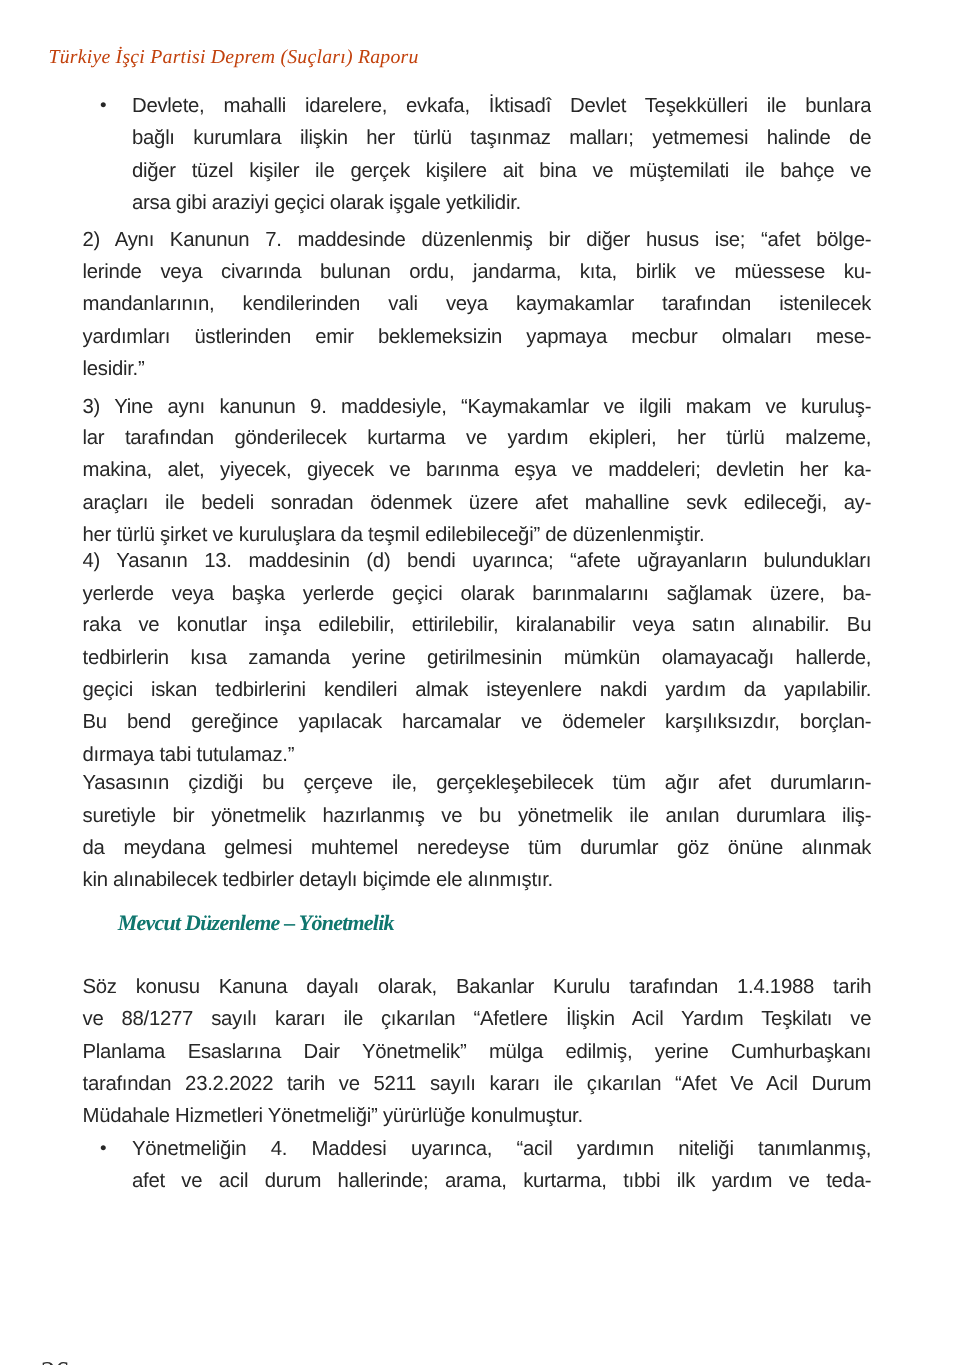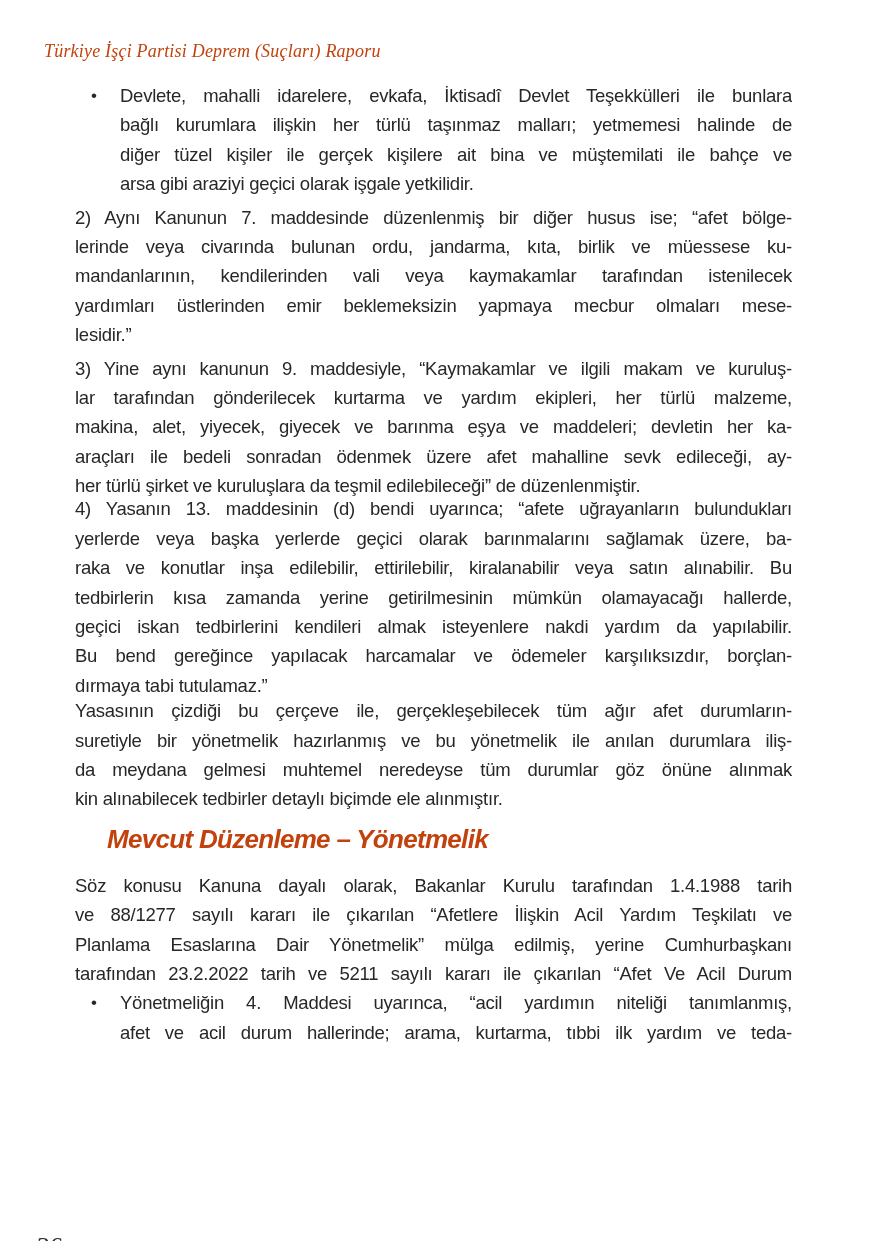--- a/index.html
+++ b/index.html
@@ -26,25 +26,25 @@
   .bullet{display:flex;}
   .marker{
     width:45px;padding-left:16px;box-sizing:border-box;
     line-height:29.4px;font-size:17px;flex:0 0 45px;
   }
   .bullet .lines{flex:1;min-width:0;}
   #b3{margin-top:-10px}
   #b4{margin-top:-8px}
   .section-heading{
     margin:6px 0 0 32px;
-    font-family:Liberation Sans, sans-serif;
+    font-family:Liberation Serif, serif;
     font-style:italic;font-weight:700;
-    font-size:26px;line-height:38px;letter-spacing:-0.7px;color:#c2410c;
+    font-size:20px;line-height:38px;letter-spacing:-0.7px;color:#0f766e;
   }
-  #b6{margin-top:13px}
+  #b6{margin-top:24px}
   #b7{margin-top:-4px}
   .page-number{
     position:absolute;left:37px;top:1232px;
     font-family:"Liberation Serif",serif;font-size:26px;color:#2e2e2e;
   }
 </style>
 </head>
 <body>
 
 <div class="running-header">Türkiye İşçi Partisi Deprem (Suçları) Raporu</div>
@@ -94,20 +94,21 @@
       <div class="line last">kin alınabilecek tedbirler detaylı biçimde ele alınmıştır.</div>
     </div>
 
   <h2 class="section-heading">Mevcut Düzenleme – Yönetmelik</h2>
 
   <div class="block para" id="b6">
       <div class="line">Söz konusu Kanuna dayalı olarak, Bakanlar Kurulu tarafından 1.4.1988 tarih</div>
       <div class="line">ve 88/1277 sayılı kararı ile çıkarılan “Afetlere İlişkin Acil Yardım Teşkilatı ve</div>
       <div class="line">Planlama Esaslarına Dair Yönetmelik” mülga edilmiş, yerine Cumhurbaşkanı</div>
       <div class="line">tarafından 23.2.2022 tarih ve 5211 sayılı kararı ile çıkarılan “Afet Ve Acil Durum</div>
+      <div class="line last">Müdahale Hizmetleri Yönetmeliği” yürürlüğe konulmuştur.</div>
     </div>
 
   <div class="block bullet" id="b7">
     <span class="marker">•</span>
     <div class="lines">
         <div class="line">Yönetmeliğin 4. Maddesi uyarınca, “acil yardımın niteliği tanımlanmış,</div>
         <div class="line">afet ve acil durum hallerinde; arama, kurtarma, tıbbi ilk yardım ve teda-</div>
       </div>
   </div>
 

